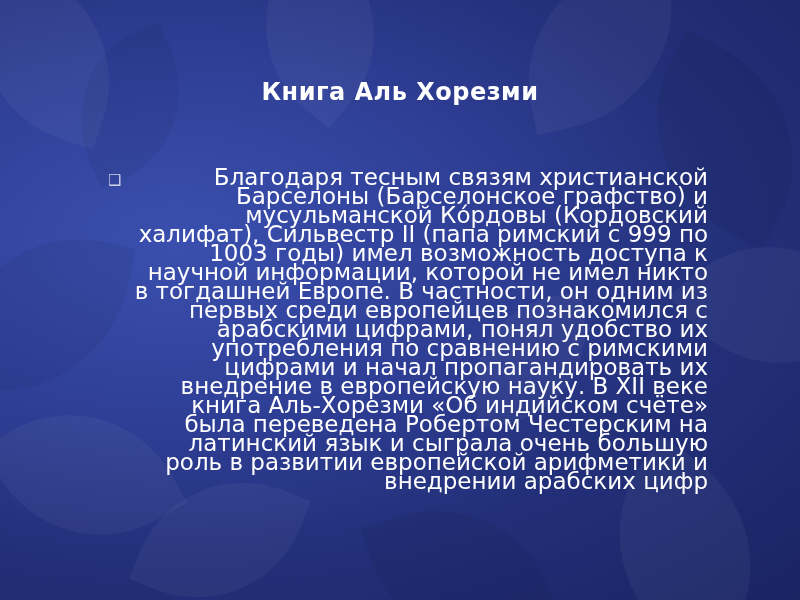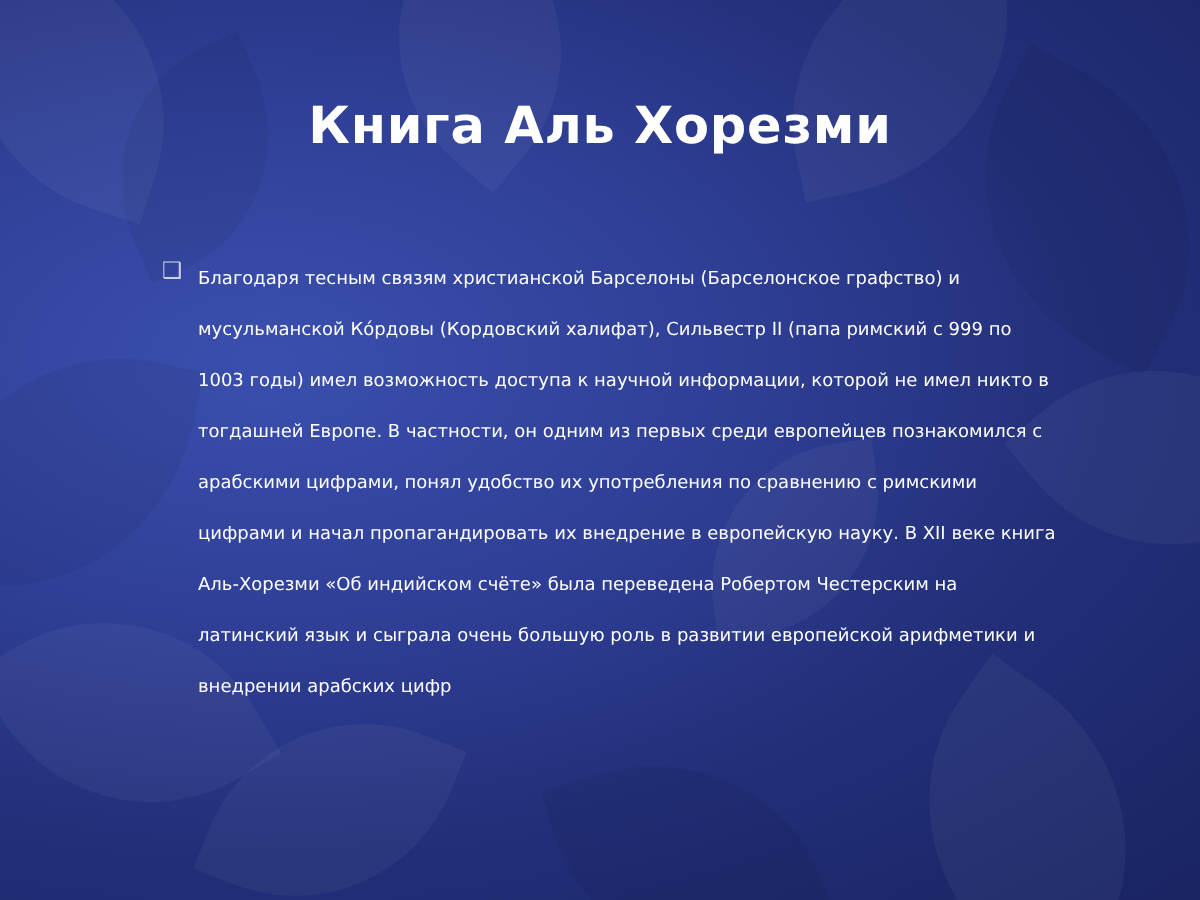--- a/index.html
+++ b/index.html
@@ -28,26 +28,26 @@
   }
   .leaf.b { background: rgba(0, 0, 0, 0.05); }
   .leaf.v2 { border-radius: 80% 0 80% 0; }
 
   #content {
     position: absolute;
     inset: 0;
   }
   .title {
     position: absolute;
-    top: 64px;
+    top: 78px;
     left: 60px;
     width: 680px;
     text-align: center;
     color: #ffffff;
-    font-size: 34px;
+    font-size: 24px;
     font-weight: bold;
     letter-spacing: 0.5px;
     line-height: 1.2;
   }
   .body-block {
     position: absolute;
     top: 168px;
     left: 108px;
     width: 600px;
   }
@@ -60,23 +60,23 @@
     width: 24px;
     color: #e8e8f4;
     font-size: 15px;
     line-height: 25px;
     text-align: left;
     opacity: 0.85;
   }
   .bullet-text {
     flex: 1 1 auto;
     color: #ffffff;
-    font-size: 12px;
-    line-height: 34px;
-    text-align: left;
+    font-size: 23px;
+    line-height: 19px;
+    text-align: right;
     white-space: pre-line;
   }
 </style>
 </head>
 <body>
 
 <div id="slide">
 
   <div class="leaf" style="left:-30px; top:-20px; width:150px; height:150px; transform:rotate(18deg);"></div>
   <div class="leaf v2 b" style="left:70px; top:40px; width:120px; height:130px; transform:rotate(-24deg);"></div>

